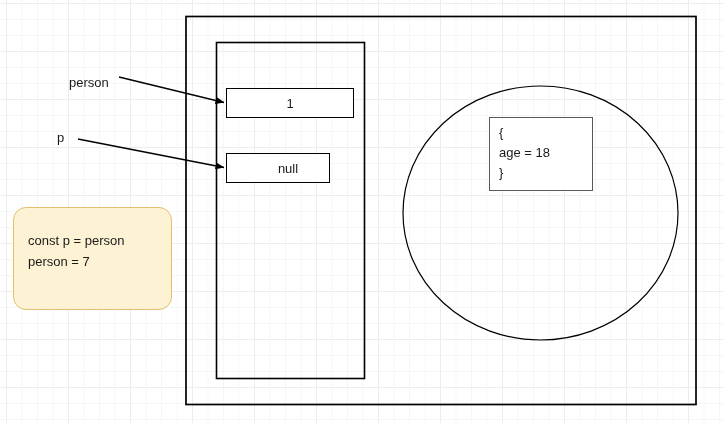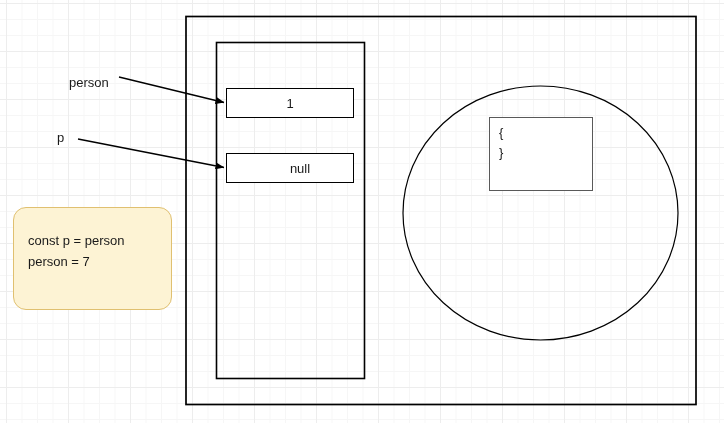--- a/index.html
+++ b/index.html
@@ -50,21 +50,21 @@
     border: 1.5px solid #000000;
     background: #ffffff;
     font-family: "Liberation Sans", sans-serif;
     font-size: 13px;
     color: #1a1a1a;
     display: flex;
     align-items: center;
     justify-content: center;
   }
   #box-one  { left: 226px; top: 88px;  width: 128px; height: 30px; }
-  #box-null { left: 226px; top: 153px; width: 128px; height: 30px; padding-left: 20px; }
+  #box-null { left: 226px; top: 153px; width: 104px; height: 30px; padding-left: 20px; }
 
   #object-box {
     position: absolute;
     left: 489px;
     top: 117px;
     width: 104px;
     height: 74px;
     box-sizing: border-box;
     border: 1.5px solid #595959;
     background: #ffffff;
@@ -131,20 +131,21 @@
   <div class="lbl" id="label-person">person</div>
 
   <div class="lbl" id="label-p">p</div>
 
   <div class="val-box" id="box-one">1</div>
 
   <div class="val-box" id="box-null">null</div>
 
   <div id="object-box">
     <span class="ln">{</span>
+    <span class="ln">age = 18</span>
     <span class="ln">}</span>
   </div>
 
   <div id="note-box">
     <span class="ln">const p = person</span>
     <span class="ln">person = 7</span>
   </div>
 
 
 </div>

